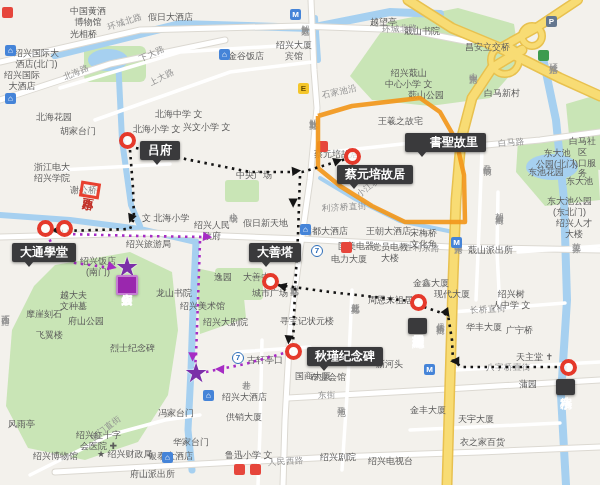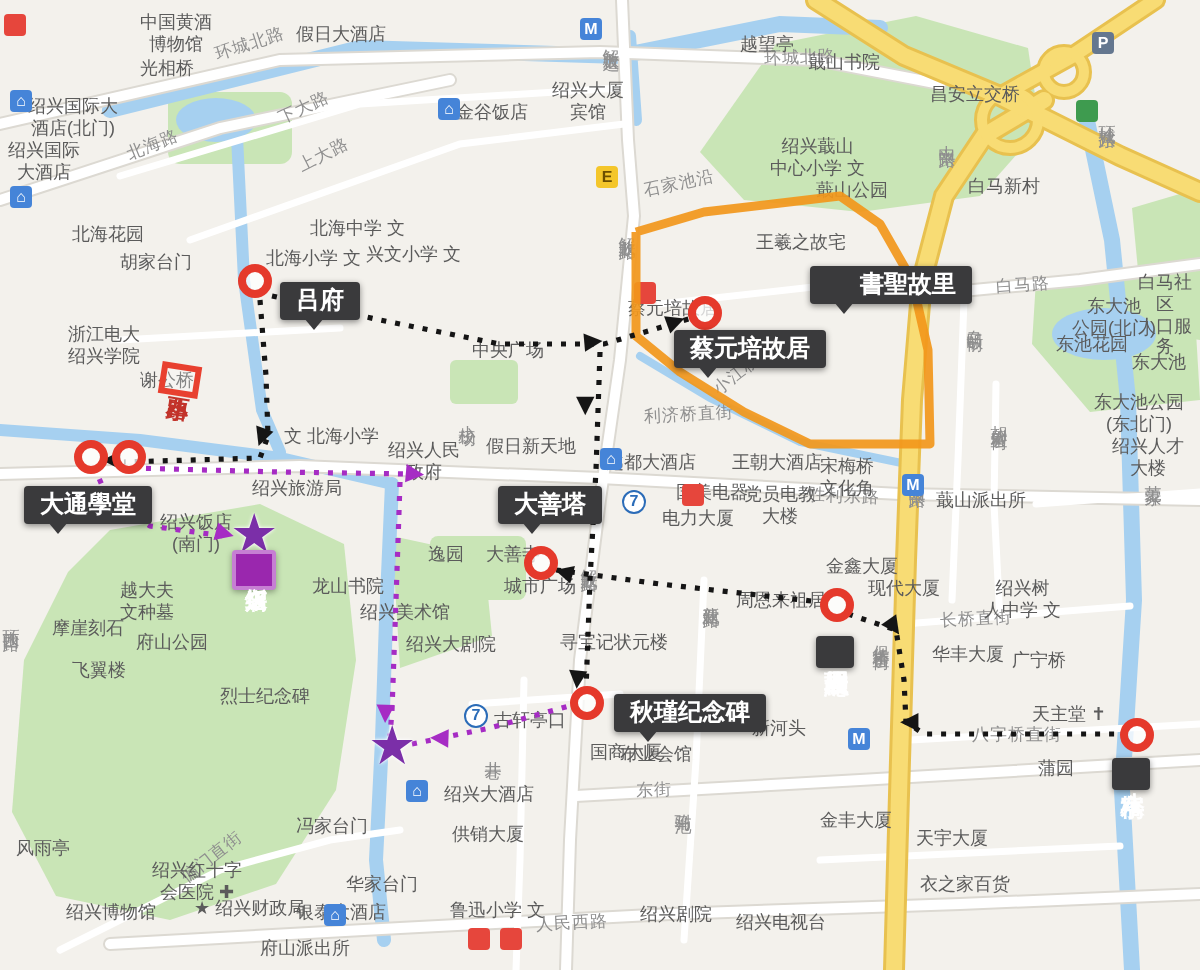--- a/index.html
+++ b/index.html
@@ -216,21 +216,21 @@
       <span class="poi" style="left: 310px; top: 372px;">布业会馆</span>
       <span class="poi" style="left: 376px; top: 359px;">新河头</span>
       <span class="poi" style="left: 222px; top: 392px;">绍兴大酒店</span>
       <span class="poi" style="left: 226px; top: 412px;">供销大厦</span>
       <span class="poi" style="left: 225px; top: 450px;">鲁迅小学 文</span>
       <span class="poi" style="left: 320px; top: 452px;">绍兴剧院</span>
       <span class="poi" style="left: 368px; top: 456px;">绍兴电视台</span>
       <span class="poi" style="left: 460px; top: 437px;">衣之家百货</span>
       <span class="poi" style="left: 458px; top: 414px;">天宇大厦</span>
       <span class="poi" style="left: 410px; top: 405px;">金丰大厦</span>
-      <span class="poi" style="left: 148px; top: 408px;">冯家台门</span>
+      <span class="poi" style="left: 158px; top: 408px;">冯家台门</span>
       <span class="poi" style="left: 173px; top: 437px;">华家台门</span>
       <span class="poi" style="left: 76px; top: 402px; margin-top: 28px;">绍兴红十字
 会医院 ✚</span>
       <span class="poi" style="left: 33px; top: 451px;">绍兴博物馆</span>
       <span class="poi" style="left: 97px; top: 449px;">★ 绍兴财政局</span>
       <span class="poi" style="left: 148px; top: 451px;">银泰大酒店</span>
       <span class="poi" style="left: 130px; top: 469px;">府山派出所</span>
       <span class="poi" style="left: 8px; top: 419px;">风雨亭</span>
       <span class="poi" style="left: 110px; top: 343px;">烈士纪念碑</span>
       <span class="poi" style="left: 36px; top: 330px;">飞翼楼</span>

